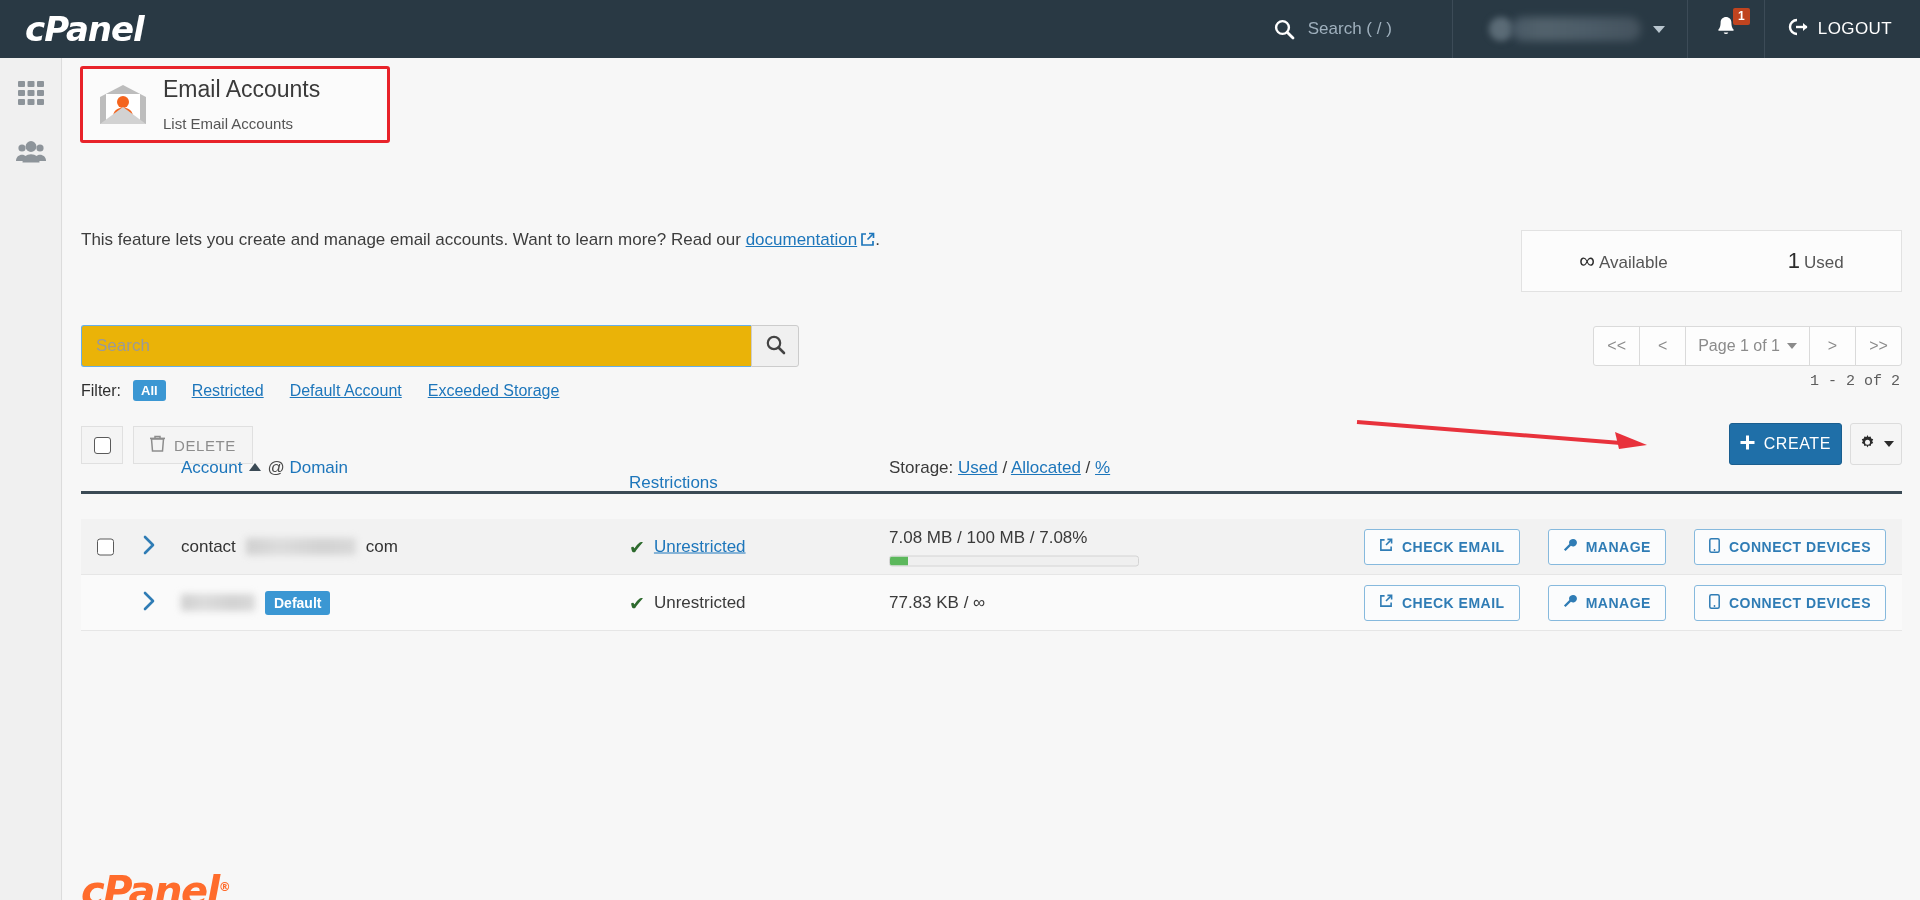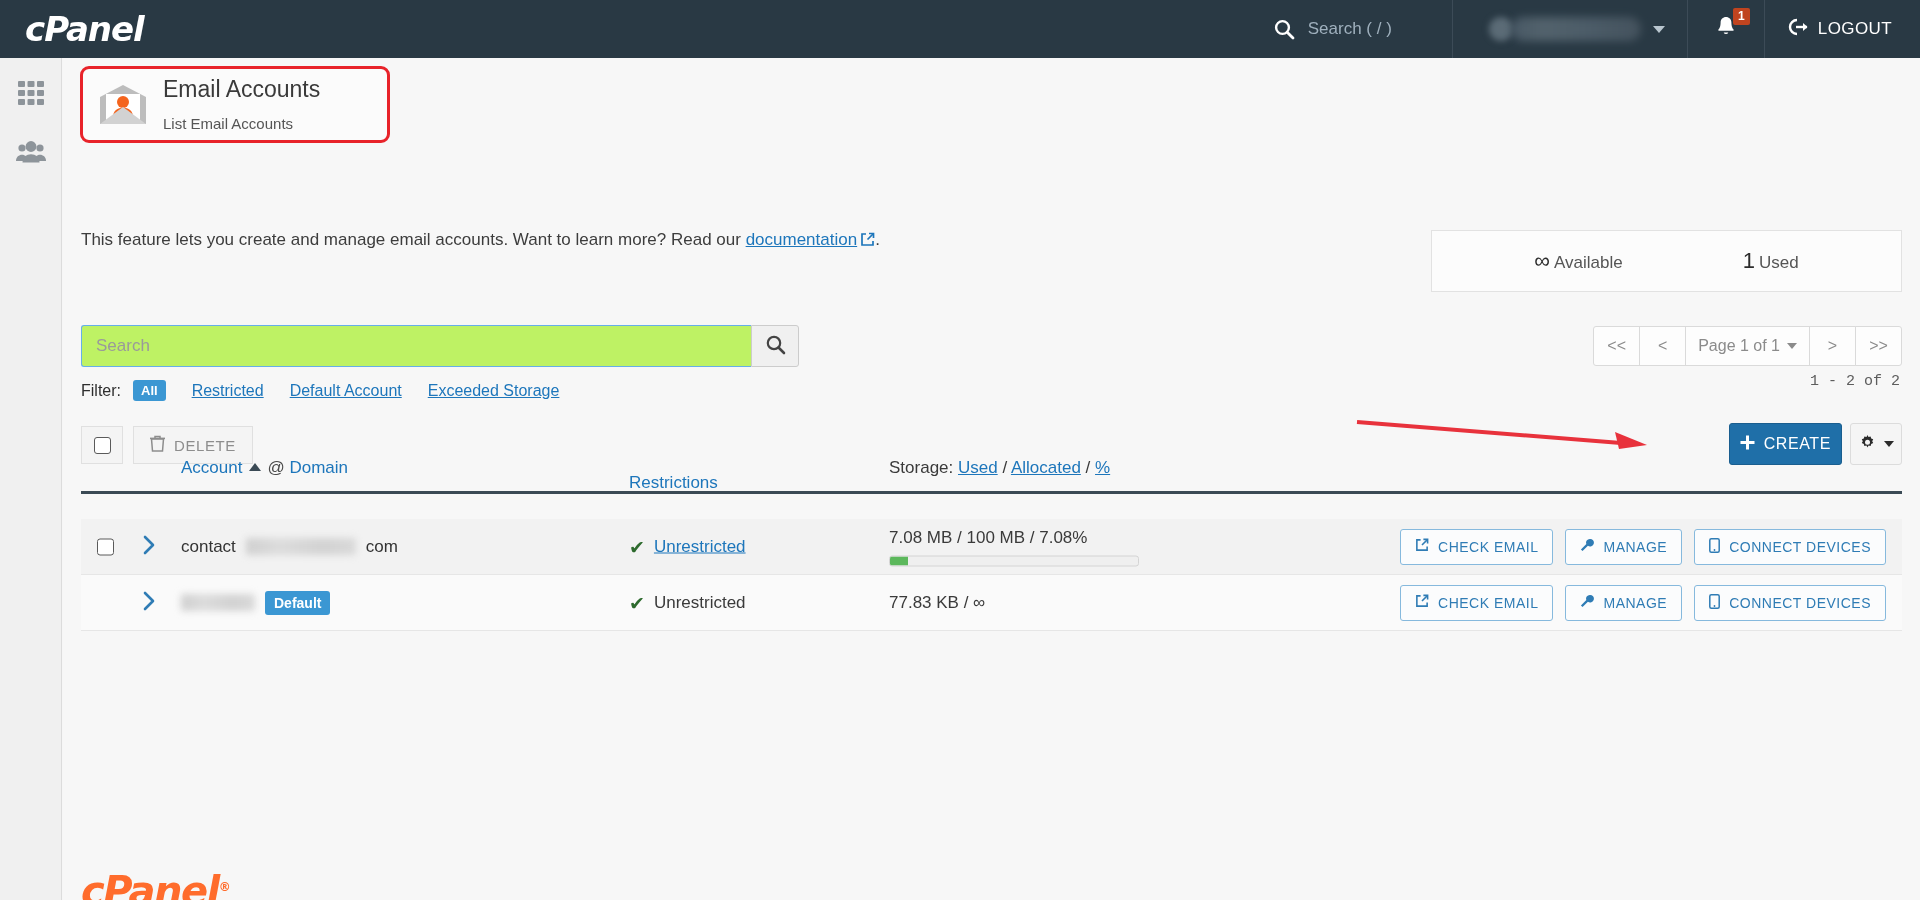--- a/index.html
+++ b/index.html
@@ -68,49 +68,49 @@
 
   
   .main {
     position: absolute; top: 58px; left: 63px;
     width: 1857px; height: 842px; background: #f7f7f7; overflow: hidden;
   }
 
   
   .title-card {
     position: absolute; top: 8px; left: 17px; width: 310px; height: 77px;
-    border: 3px solid #e8232a; border-radius: 9px; background: #fbfbfb;
+    border: 3px solid #e8232a; border-radius: 3px; background: #fbfbfb;
     display: flex; align-items: center; padding-left: 14px; gap: 14px;
   }
   .title-icon { width: 52px; height: 44px; flex: none; }
   .title-main { color: #3a3a3a; font-size: 23px; line-height: 1.1; }
   .title-sub { color: #555; font-size: 15px; margin-top: 12px; }
 
   .intro {
     position: absolute; top: 172px; left: 18px;
     font-size: 17px; color: #3d3d3d;
   }
   .intro a { color: #1d76bb; text-decoration: underline; }
   .ext-ico { display: inline-block; vertical-align: -2px; margin-left: 3px; }
 
   
   .statbox {
-    position: absolute; top: 172px; right: 18px; width: 471px; height: 62px;
+    position: absolute; top: 172px; right: 18px; width: 381px; height: 62px;
     border: 1px solid #e2e2e2; background: #fcfcfc;
     display: flex; align-items: center; justify-content: center; gap: 120px;
   }
   .stat { font-size: 17px; color: #555; }
   .stat b { color: #2c2c2c; font-size: 22px; font-weight: normal; margin-right: 4px; }
 
   
   .searchrow { position: absolute; top: 267px; left: 18px; display: flex; }
   .search-input {
     width: 670px; height: 42px; border: 1px solid #66afe9; border-right: none;
     border-radius: 3px 0 0 3px; padding: 0 14px; font-size: 17px;
-    color: #333; outline: none; background: #bef264;
+    color: #333; outline: none; background: #eab308;
     font-family: "Liberation Sans", sans-serif;
   }
   .search-input::placeholder { color: #9a9a9a; }
   .search-btn {
     width: 48px; height: 42px; border: 1px solid #cccccc; background: #f0f0f0;
     border-radius: 0 3px 3px 0; display: flex; align-items: center;
     justify-content: center; cursor: pointer;
   }
 
   
@@ -215,21 +215,21 @@
   .c-stor { left: 808px; font-size: 17px; color: #3a3a3a; }
   .bar-outer {
     width: 250px; height: 11px; background: #efefef; border: 1px solid #d4d4d4;
     border-radius: 3px; margin-top: 8px; overflow: hidden;
   }
   .bar-inner { height: 100%; background: #5cb85c; }
   .badge-default {
     background: #3b97d3; color: #fff; font-size: 14px; font-weight: bold;
     padding: 4px 9px; border-radius: 3px;
   }
-  .c-actions { right: 16px; display: flex; gap: 12px; }
+  .c-actions { right: 16px; display: flex; gap: 28px; font-weight: bold; }
   .act-btn {
     height: 36px; border: 1px solid #86b9dd; background: #fbfcfd; color: #2f7cb5;
     font-size: 14px; letter-spacing: .5px; border-radius: 3px;
     display: flex; align-items: center; gap: 9px; padding: 0 14px; cursor: pointer;
   }
 
   .footer-logo {
     position: absolute; bottom: -14px; left: 18px;
     color: #ff6c2c; font-size: 40px; font-style: italic; font-weight: bold;
     letter-spacing: -1.5px; font-family: "DejaVu Sans", sans-serif;

